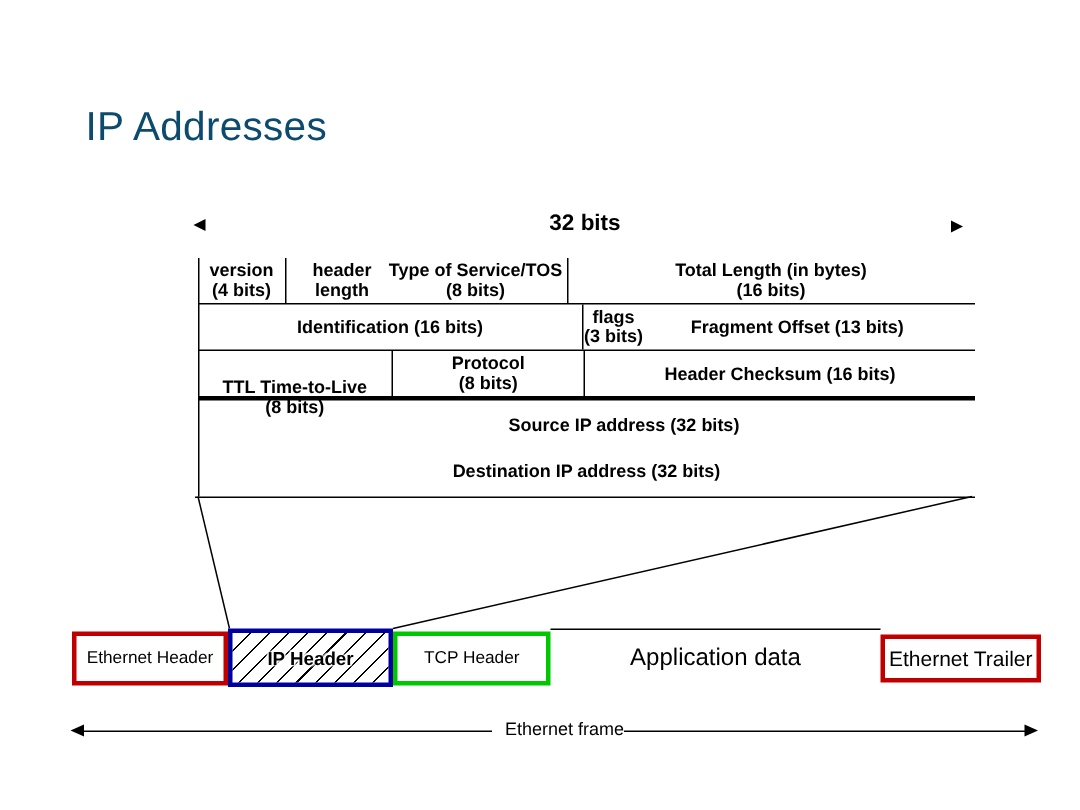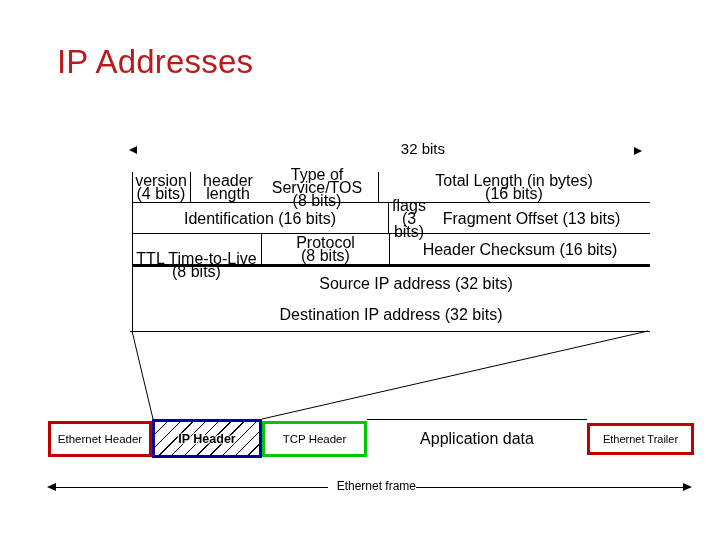--- a/index.html
+++ b/index.html
@@ -1,40 +1,40 @@
 <!DOCTYPE html>
 <html><head>
 <meta charset="utf-8">
 <style>
   html,body{margin:0;padding:0;background:#fff;}
   .slide{position:relative;width:720px;height:540px;background:#ffffff;overflow:hidden;
          font-family:"Liberation Sans",sans-serif;color:#000;}
-  .title{position:absolute;left:57px;top:43px;font-size:33px;font-weight:400;color:#b91c1c;
+  .title{position:absolute;left:57px;top:69px;font-size:27px;font-weight:400;color:#0c4a6e;
          letter-spacing:0.2px;}
-  .bits-label{position:absolute;left:335px;top:140px;width:110px;text-align:right;
-              font-weight:normal;font-size:15px;}
+  .bits-label{position:absolute;left:335px;top:140px;width:110px;text-align:center;
+              font-weight:bold;font-size:15px;}
   .tri{position:absolute;width:0;height:0;}
   .tri.l{left:129px;top:146px;border-top:4px solid transparent;border-bottom:4px solid transparent;
          border-right:8px solid #000;}
   .tri.r{left:634px;top:147px;border-top:4px solid transparent;border-bottom:4px solid transparent;
          border-left:8px solid #000;}
   .hline,.vline{position:absolute;background:#000;}
   .cell{position:absolute;display:flex;align-items:center;justify-content:center;text-align:center;
-        font-size:16px;line-height:13px;font-weight:normal;white-space:pre-line;}
+        font-size:12px;line-height:13px;font-weight:bold;white-space:pre-line;}
   .svg-layer{position:absolute;left:0;top:0;pointer-events:none;}
   .fbox{position:absolute;display:flex;align-items:center;justify-content:center;text-align:center;
         box-sizing:border-box;background:#fff;}
   .fbox.eth{left:48px;top:421px;width:104px;height:36px;border:3px solid #c00000;font-size:11.5px;}
   .fbox.ip{left:152px;top:419px;width:110px;height:39px;border:3px solid #0000a0;
            font-weight:bold;font-size:12.5px;
            background:repeating-linear-gradient(135deg,#ffffff 0 8px,#000 8px 9px);}
   .fbox.ip .flabel{text-shadow:0 0 2px #fff,0 0 2px #fff,0 0 3px #fff,1px 1px 1px #fff,-1px -1px 1px #fff;}
   .fbox.tcp{left:262px;top:421px;width:105px;height:36px;border:3px solid #00c800;font-size:11.5px;}
   .fbox.app{left:367px;top:419px;width:220px;height:38px;border-top:1px solid #000;font-size:16px;background:transparent;}
-  .fbox.tr{left:587px;top:423px;width:107px;height:32px;border:3px solid #c00000;font-size:11px;}
+  .fbox.tr{left:587px;top:423px;width:107px;height:32px;border:3px solid #c00000;font-size:14px;}
   .frame-arrow-line{position:absolute;left:52px;top:487px;width:634px;height:1px;background:#000;}
   .tri.fl{left:47px;top:483px;border-top:4px solid transparent;border-bottom:4px solid transparent;
           border-right:9px solid #000;}
   .tri.fr{left:683px;top:483px;border-top:4px solid transparent;border-bottom:4px solid transparent;
           border-left:9px solid #000;}
   .frame-arrow-label{position:absolute;left:328px;top:479px;width:88px;text-align:right;
                      font-size:12px;background:#fff;}
 </style>
 </head>
 <body>

